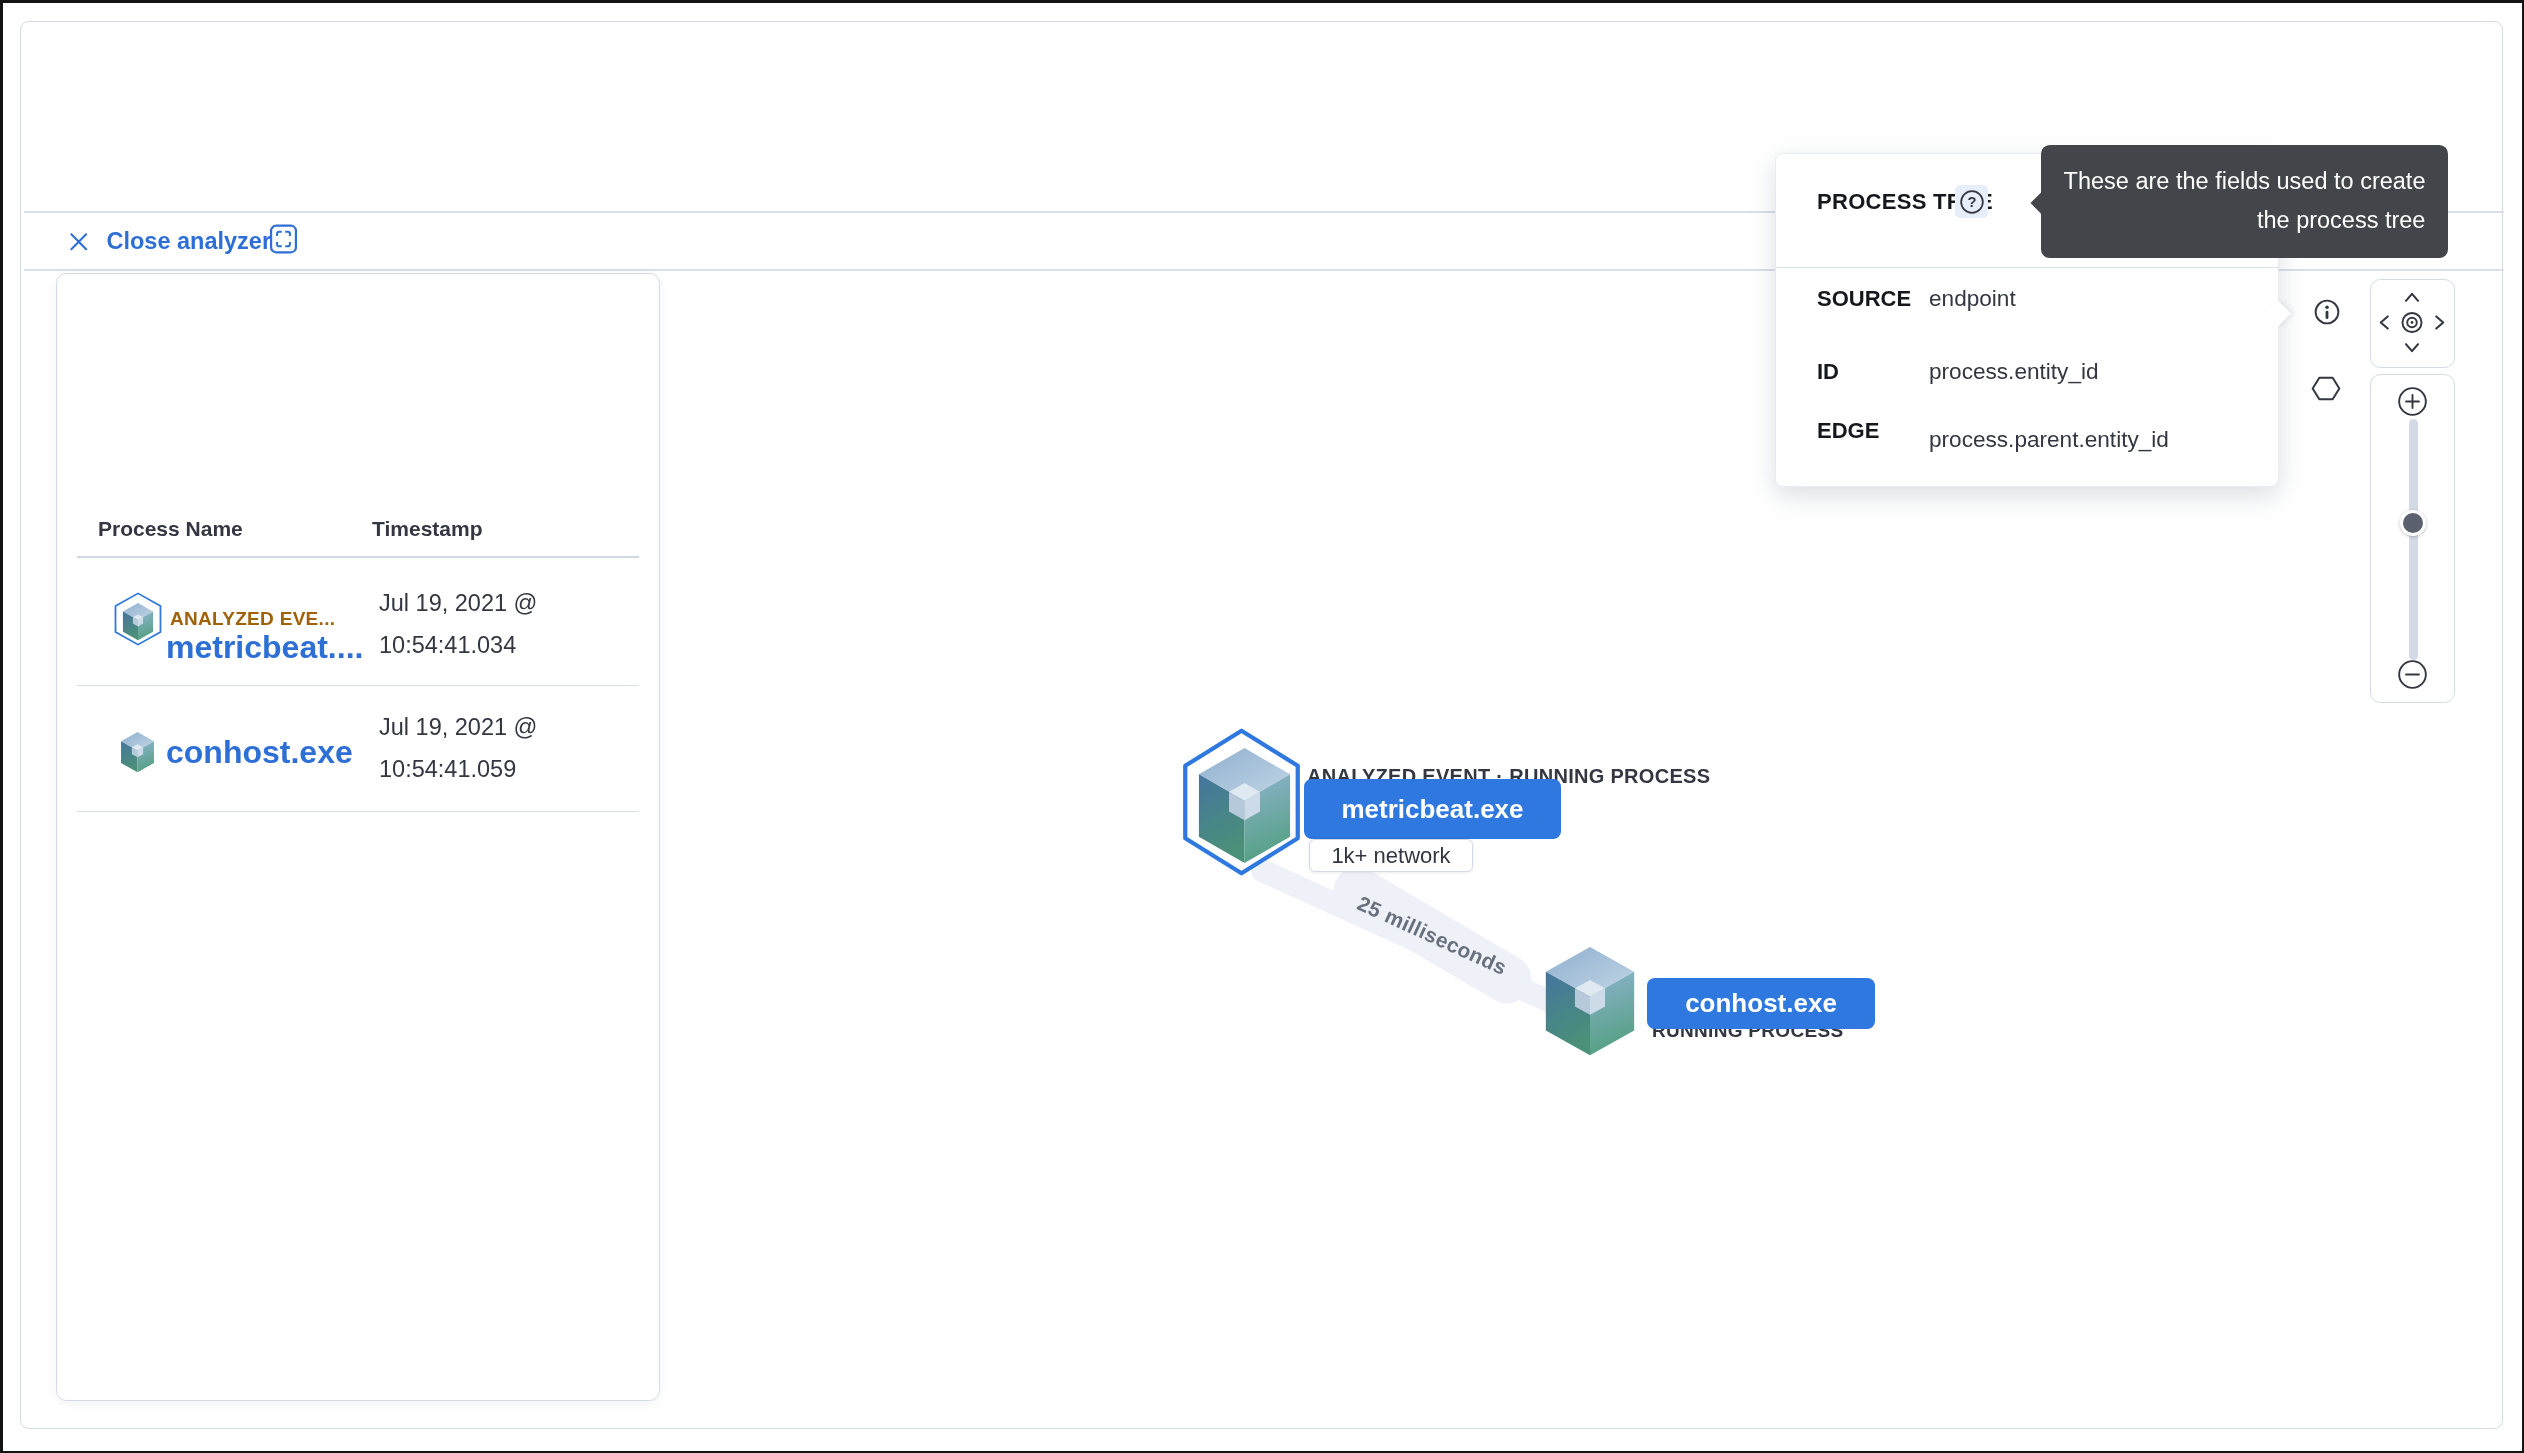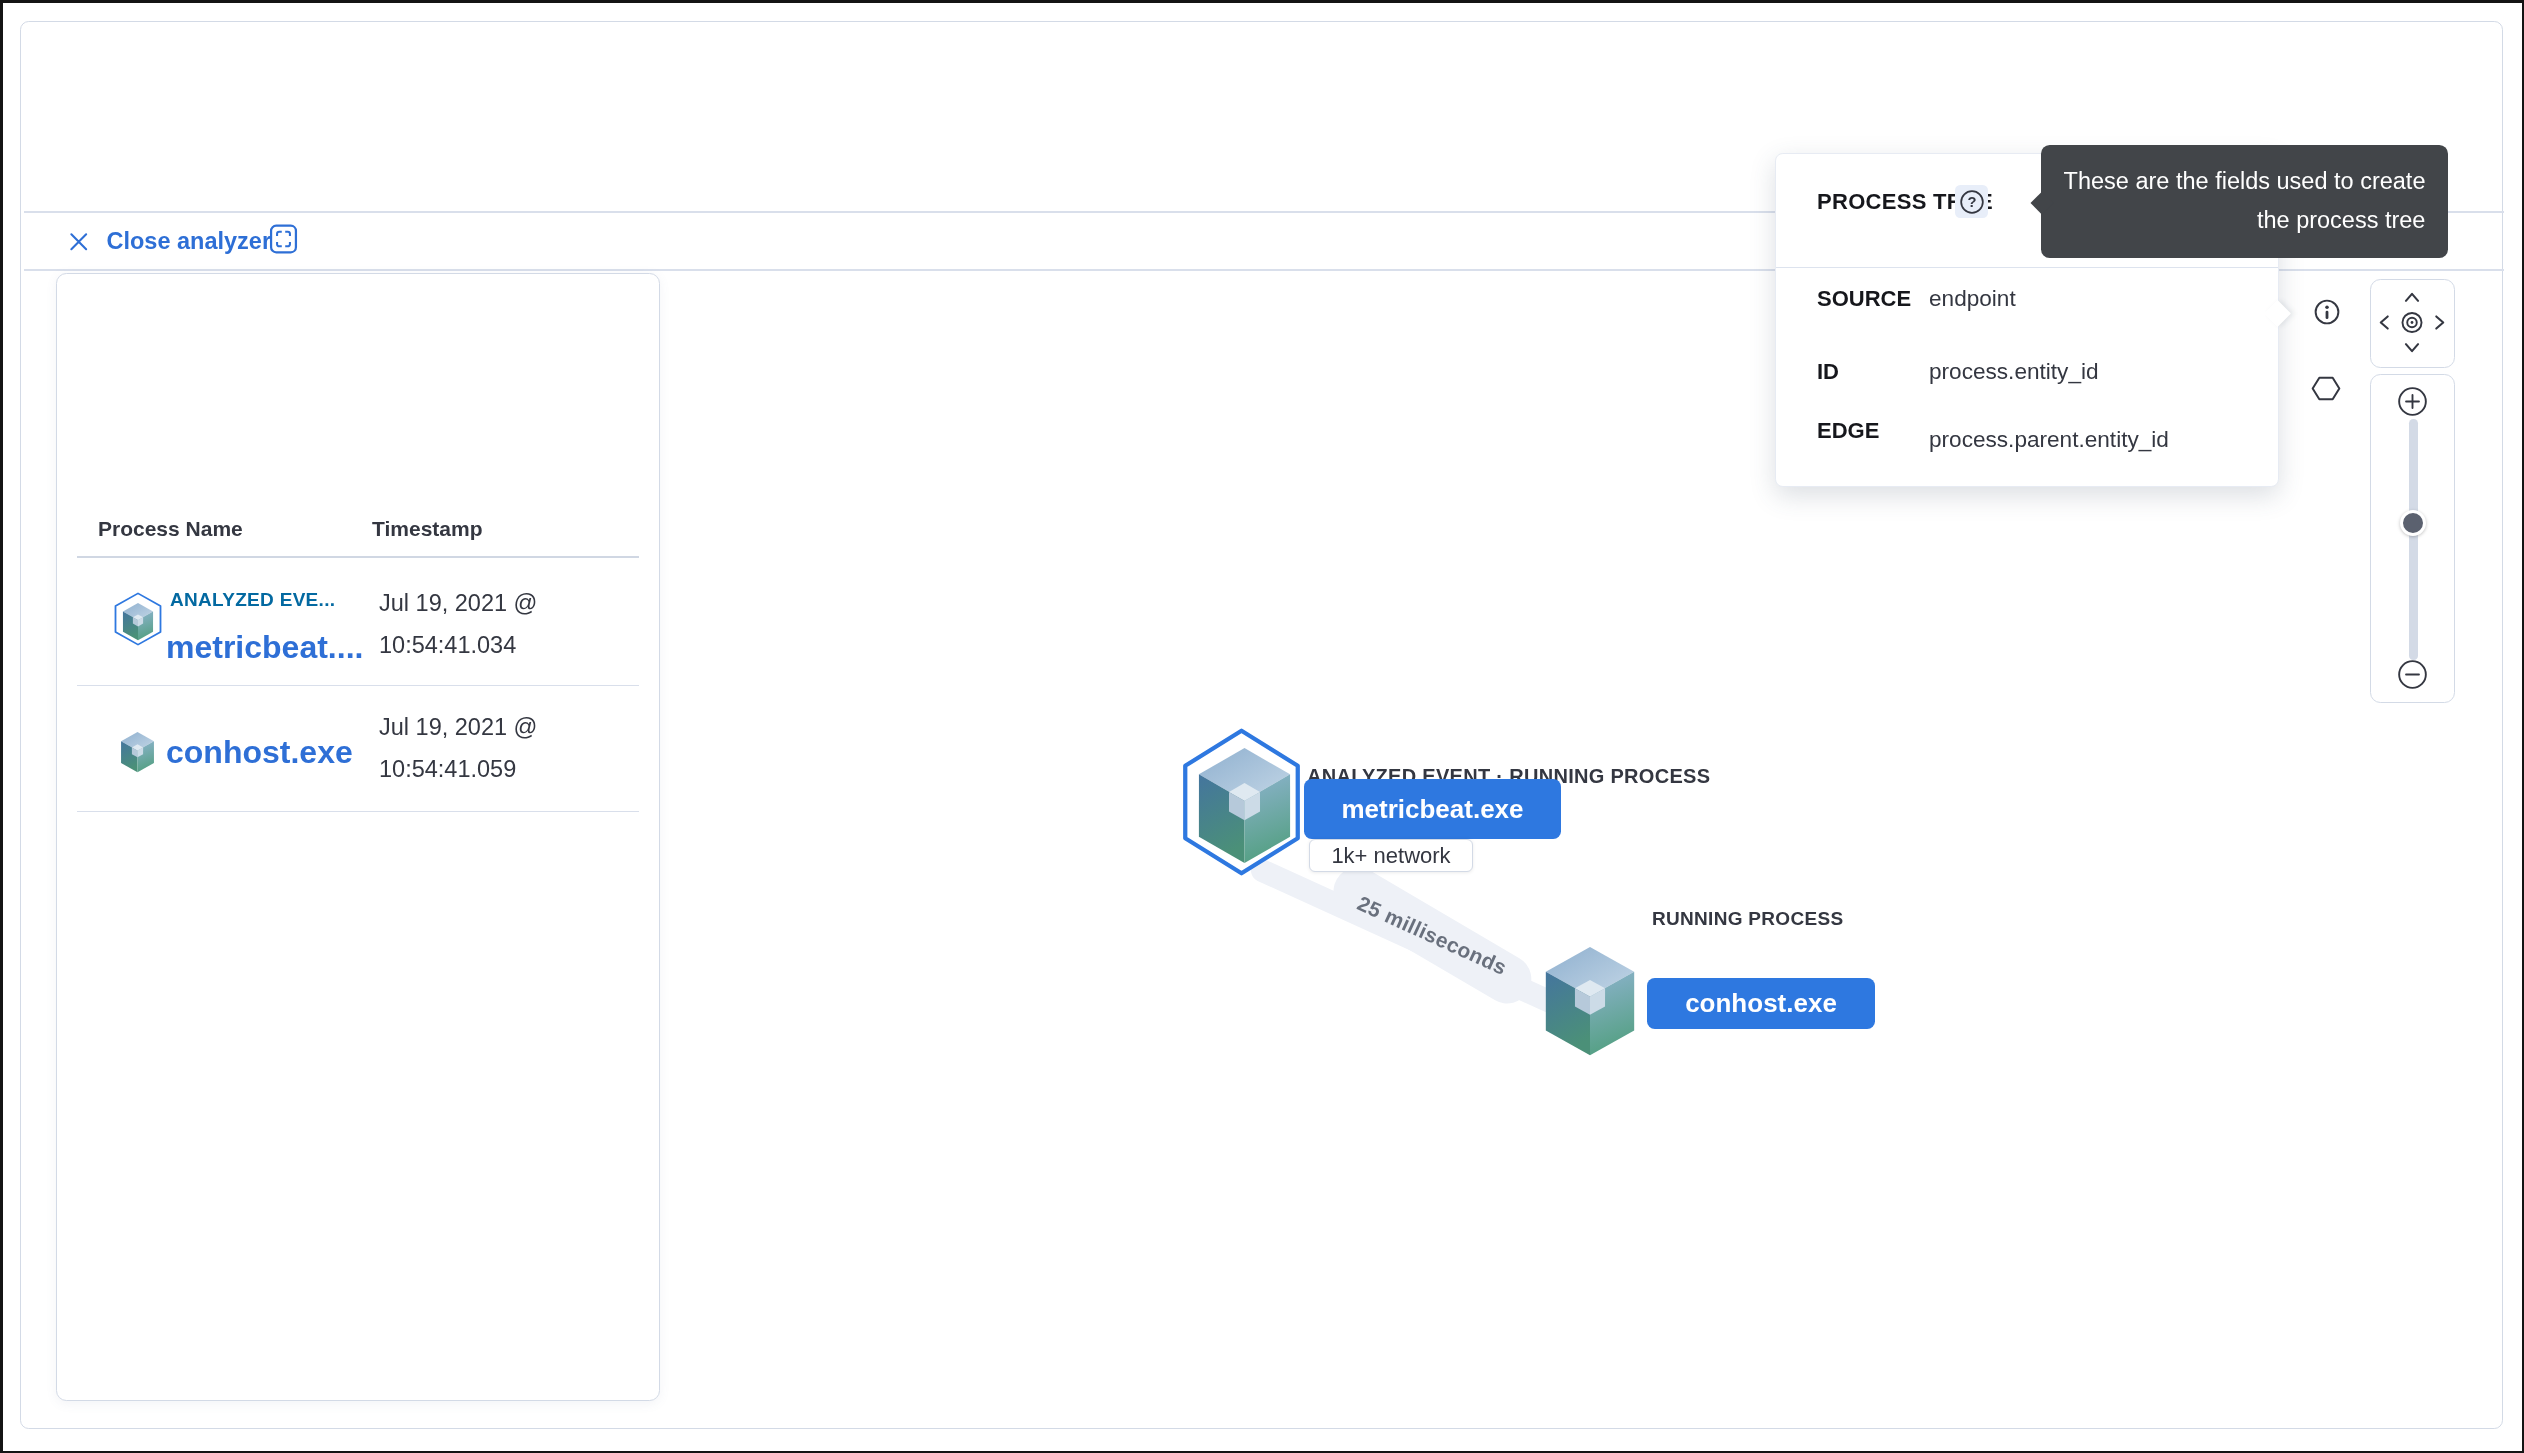--- a/index.html
+++ b/index.html
@@ -23,21 +23,21 @@
   .left-card { left:53px; top:270px; width:604px; height:1128px; background:#fff;
                border:1.7px solid #d3dae6; border-radius:10.4px; z-index:15;
                box-shadow:0 2.6px 10.4px rgba(98,116,148,.08); }
   .filter-box { left:83px; top:367px; width:544px; height:90px; background:#f3f5f9;
                 border-radius:10.4px; display:flex; align-items:center; padding-left:22.6px;
                 z-index:16; cursor:pointer; }
   .filter-box span { font-size:24px; color:#69707d; }
   .th { font-size:21px; font-weight:700; color:#343741; z-index:16; }
   .tdiv { height:1.7px; background:#d0d7e3; z-index:16; }
   .rowdiv { height:1.3px; background:#d9dfeb; z-index:16; }
-  .evt-badge { font-size:19px; font-weight:700; color:#0369a1; letter-spacing:0.3px; z-index:17; }
+  .evt-badge { font-size:19px; font-weight:700; color:#a16207; letter-spacing:0.3px; z-index:17;margin-top:19px; }
   .proc-link { font-size:32px; font-weight:700; color:#2e6fd6; cursor:pointer; z-index:17; }
   .ts { font-size:23.5px; color:#343741; z-index:17; }
 
   
   .edge-svg { left:1217px; top:826px; z-index:5; pointer-events:none; }
   .node-label { font-size:20px; font-weight:700; color:#343741; letter-spacing:0.3px;
                 white-space:nowrap; z-index:10;margin-top:12px; }
   .node-btn { background:#2e78e0; border:none; border-radius:7.8px; color:#fff;
               font-family:"Liberation Sans",sans-serif;
               font-size:26px; font-weight:700; z-index:10; cursor:pointer;
@@ -171,21 +171,21 @@
   <svg class="abs icon-svg" style="left:1193px; top:745px;" width="97" height="117" viewBox="0 0 100 120" preserveAspectRatio="none">
       <use href="#cube"></use>
     </svg>
   <div class="abs node-label" style="left:1304px; top:750px;">ANALYZED EVENT · RUNNING PROCESS</div>
   <button class="abs node-btn" style="left:1301px; top:776px; width:257px; height:60px;">metricbeat.exe</button>
   <div class="abs pill-badge" style="left:1306px; top:836px; width:164px; height:33px;">1k+ network</div>
 
   <svg class="abs icon-svg" style="left:1540px; top:944px;" width="94" height="110" viewBox="0 0 100 120" preserveAspectRatio="none">
       <use href="#cube"></use>
     </svg>
-  <div class="abs node-label" style="left:1649px; top:893px; font-size:19px;">RUNNING PROCESS</div>
+  <div class="abs node-label" style="left:1649px; top:1005px; font-size:19px;">RUNNING PROCESS</div>
   <button class="abs node-btn" style="left:1644px; top:975px; width:228px; height:51px;">conhost.exe</button>
 
   <div class="abs popover">
     <div class="popover-title">PROCESS TREE</div>
     <div class="help-chip">
       <svg width="26" height="26" viewBox="0 0 30 30">
         <circle cx="15" cy="15" r="12.5" fill="none" stroke="#343741" stroke-width="2"></circle>
         <text x="15" y="21" text-anchor="middle" font-size="17" font-weight="700" fill="#343741">?</text>
       </svg>
     </div>

